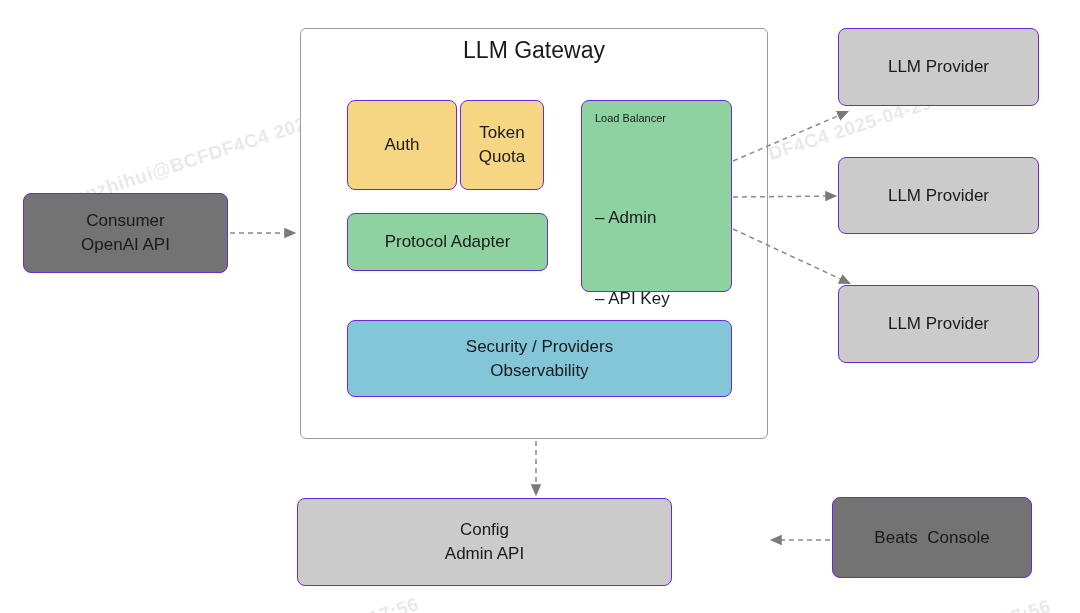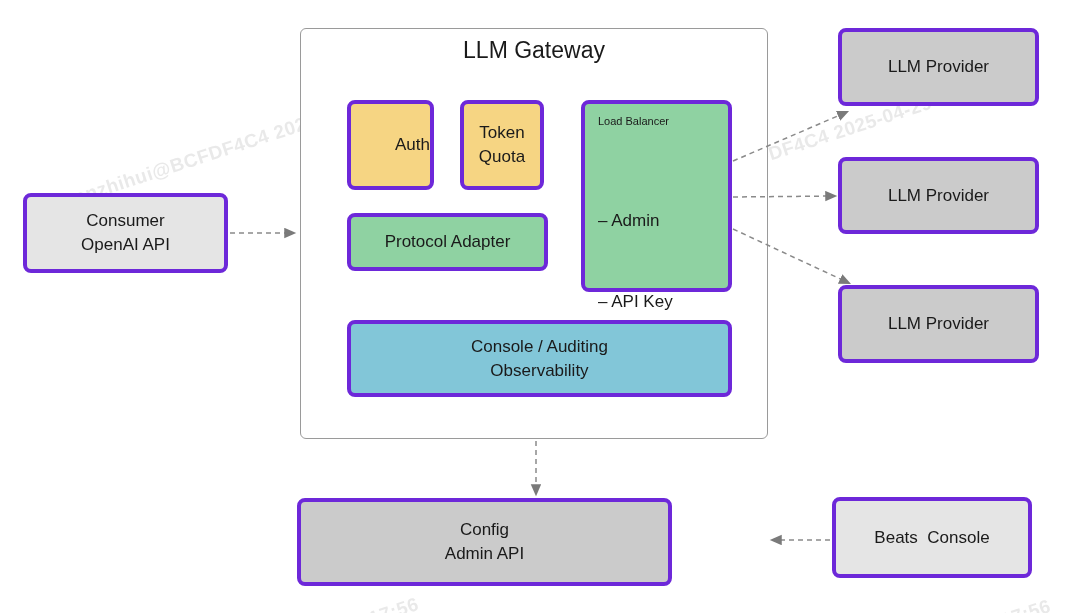--- a/index.html
+++ b/index.html
@@ -25,34 +25,34 @@
     transform-origin: 0 0;
     z-index: 1;
     pointer-events: none;
   }
 
   
   .box {
     position: absolute;
     z-index: 3;
     border-radius: 8px;
-    border: 4px solid #6d28d9;
+    border: 1px solid #6d28d9;
     display: flex;
     align-items: center;
     justify-content: center;
     box-sizing: border-box;
   }
   .label {
     white-space: pre-wrap;
     text-align: center;
     font-size: 17px;
     line-height: 24px;
   }
 
-  .blue   { background: #e5e5e5; }
+  .blue   { background: #737373; }
   .yellow { background: #f6d583; }
   .green  { background: #8fd2a2; }
   .teal   { background: #82c6d8; }
   .gray   { background: #cbcbcb; }
 
   
   .gateway {
     position: absolute;
     left: 300px; top: 28px;
     width: 468px; height: 411px;
@@ -65,21 +65,21 @@
   .gateway-title {
     position: absolute;
     left: 0; top: 8px;
     width: 100%;
     text-align: center;
     font-size: 23px;
   }
 
   
   .consumer  { left: 23px;  top: 193px; width: 205px; height: 80px; }
-  .auth      { left: 347px; top: 100px; width: 87px;  height: 90px; justify-content: flex-end; }
+  .auth      { left: 347px; top: 100px; width: 110px;  height: 90px; }
   .token     { left: 460px; top: 100px; width: 84px;  height: 90px; }
   .lb        { left: 581px; top: 100px; width: 151px; height: 192px;
                display: block; }
   .lb-title  { font-size: 11px; padding: 11px 6px 0 13px; }
   .lb-items  { padding: 26px 6px 0 13px; font-size: 17px; line-height: 27px; white-space: pre-wrap; }
   .pa        { left: 347px; top: 213px; width: 201px; height: 58px; }
   .sec       { left: 347px; top: 320px; width: 385px; height: 77px; }
   .provider1 { left: 838px; top: 28px;  width: 201px; height: 78px; }
   .provider2 { left: 838px; top: 157px; width: 201px; height: 77px; }
   .provider3 { left: 838px; top: 285px; width: 201px; height: 78px; }
@@ -135,21 +135,21 @@
       <div>– API Key</div>
       <div>– Providers</div>
     </div>
   </div>
 
   <div class="box green pa">
     <div class="label">Protocol Adapter</div>
   </div>
 
   <div class="box teal sec">
-    <div class="label">Console / Auditing
+    <div class="label">Security / Providers
 Observability</div>
   </div>
 
   <div class="box gray provider1">
     <div class="label">LLM Provider</div>
   </div>
   <div class="box gray provider2">
     <div class="label">LLM Provider</div>
   </div>
   <div class="box gray provider3">

